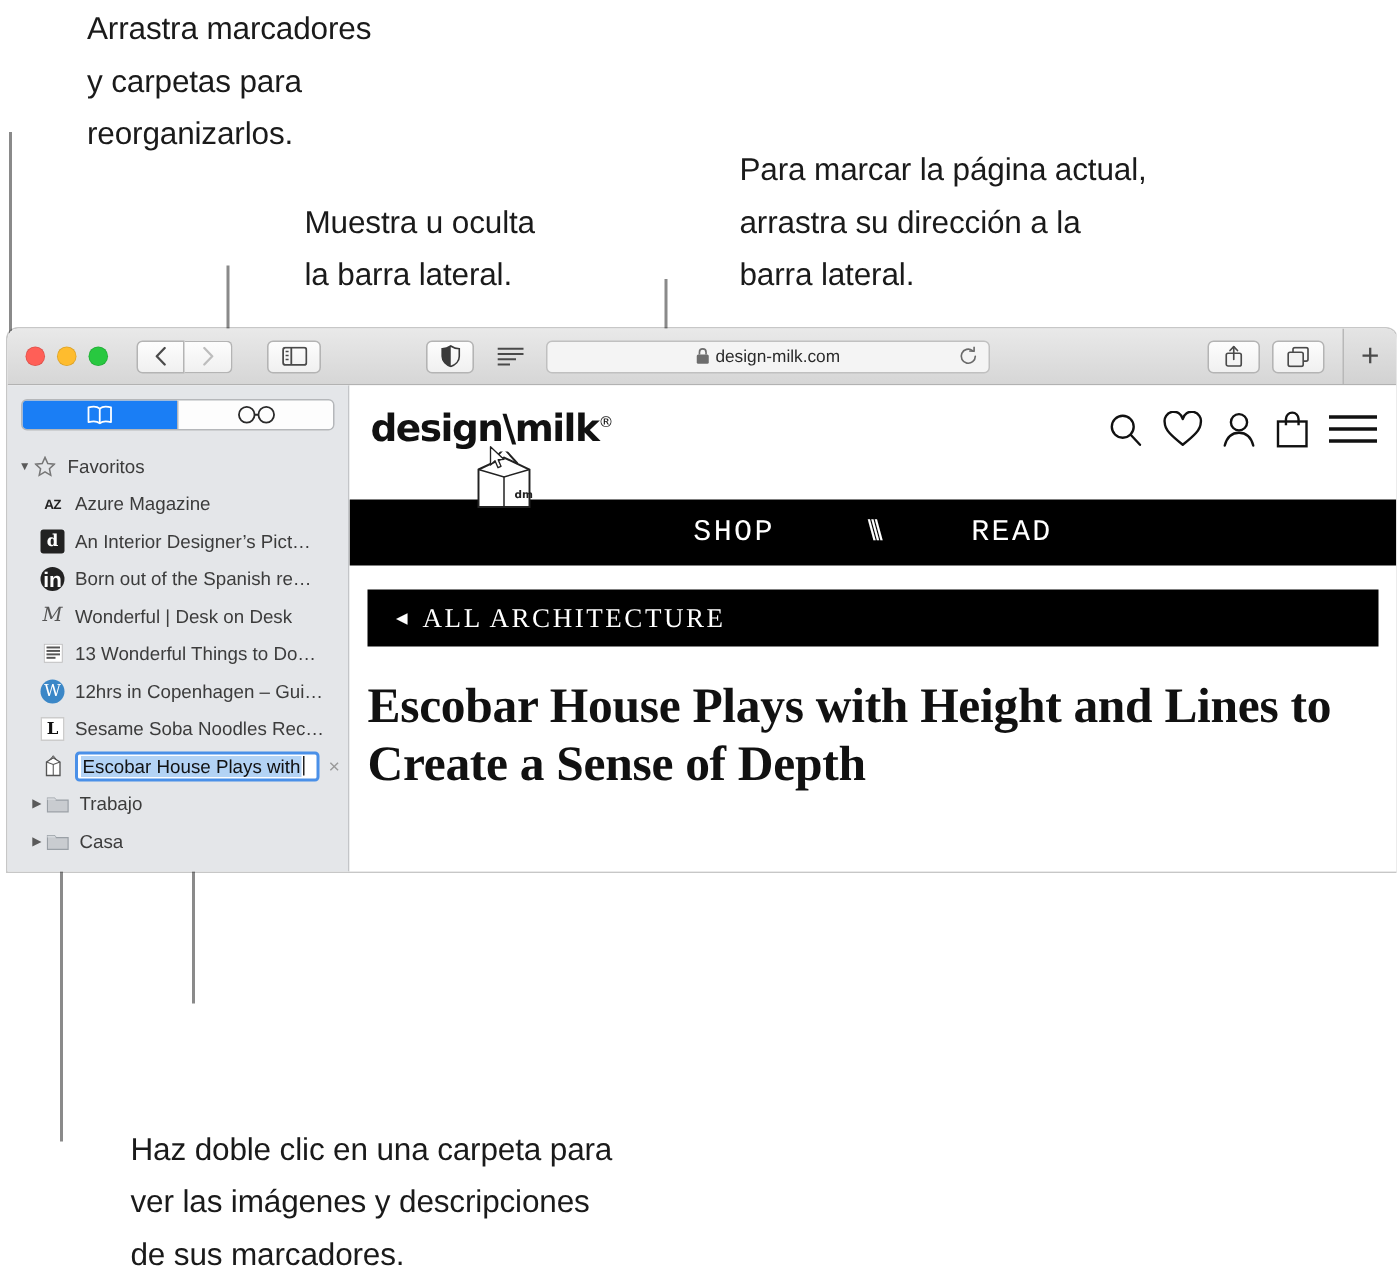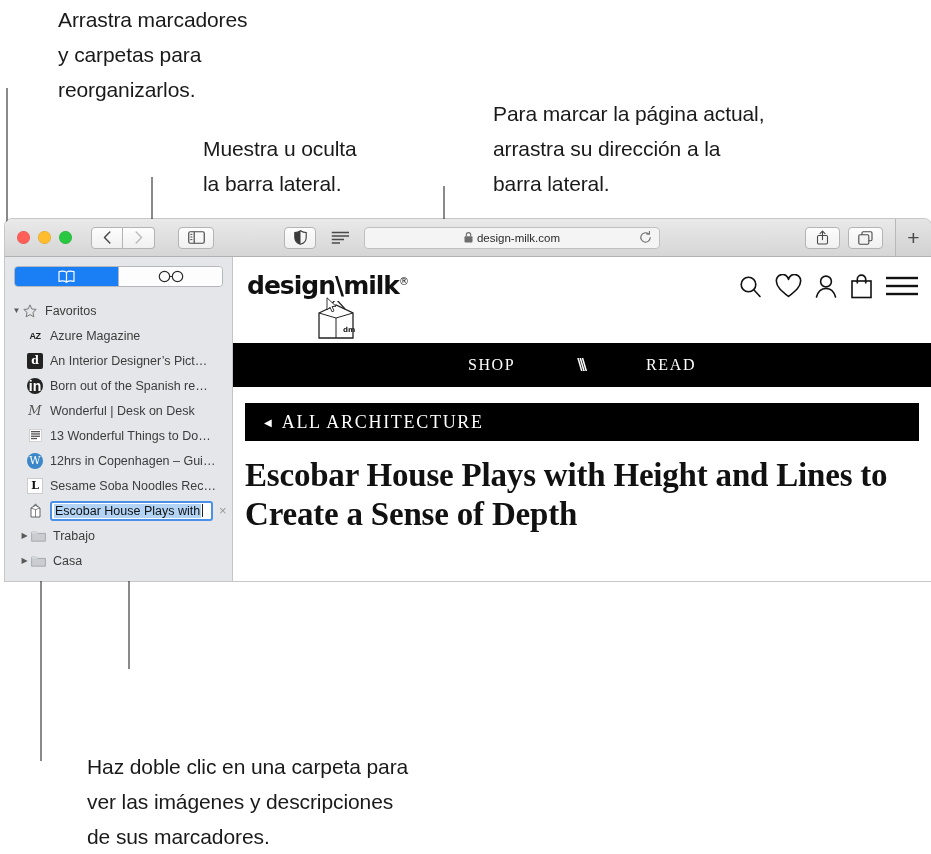--- a/index.html
+++ b/index.html
@@ -176,21 +176,21 @@
     font-size: 12.5px;
     white-space: nowrap;
     padding: 0 1px;
   }
   .caret { width:1px; height: 13px; background: #222; margin-left: 1px; }
   .del-x { margin-left: 6px; color: #9a9a9a; font-size: 13px; }
 
   
   #content { flex: 1; background: #ffffff; position: relative; overflow: hidden; }
 
-  #site-header { height: 86px; position: relative; }
+  #site-header { height: 76px; position: relative; }
   #logo {
     position: absolute; left: 14px; top: 14px;
     font-family: "DejaVu Sans", sans-serif;
     font-size: 25px; font-weight: 700; letter-spacing: -1px;
     color: #111;
   }
   #logo .reg { font-size: 10px; vertical-align: super; font-weight: 400; }
   #carton { position: absolute; left: 82px; top: 44px; }
   #cursor { position: absolute; left: 93px; top: 40px; }
   #site-icons {
@@ -198,40 +198,40 @@
     display: flex; align-items: center; gap: 12px;
     color: #111;
   }
 
   #nav-bar {
     height: 44px; background: #000;
     display: flex; align-items: center; justify-content: center;
     gap: 62px;
   }
   .navlink {
-    font-family: Liberation Serif, serif;
-    font-size: 16px; letter-spacing: 1.6px;
+    font-family: Liberation Mono, monospace;
+    font-size: 20px; letter-spacing: 1.6px;
     color: #ffffff;
   }
 
   #cat-bar {
     margin: 16px 12px 0 12px;
     height: 38px; background: #000;
     display: flex; align-items: center;
     padding-left: 19px;
     gap: 10px;
   }
   #cat-bar .arrow { color: #fff; font-size: 10px; }
   #cat-label {
     font-family: "Liberation Serif", serif;
     font-size: 18px; letter-spacing: 1.7px; color: #fff;
   }
 
   #headline {
-    margin: 15px 12px 0 12px;
+    margin: 21px 12px 0 12px;
     font-family: "Liberation Serif", serif;
     font-weight: 700;
     font-size: 33px;
     line-height: 39px;
     color: #111;
     letter-spacing: -0.2px;
   }
 </style>
 </head>
 <body>

